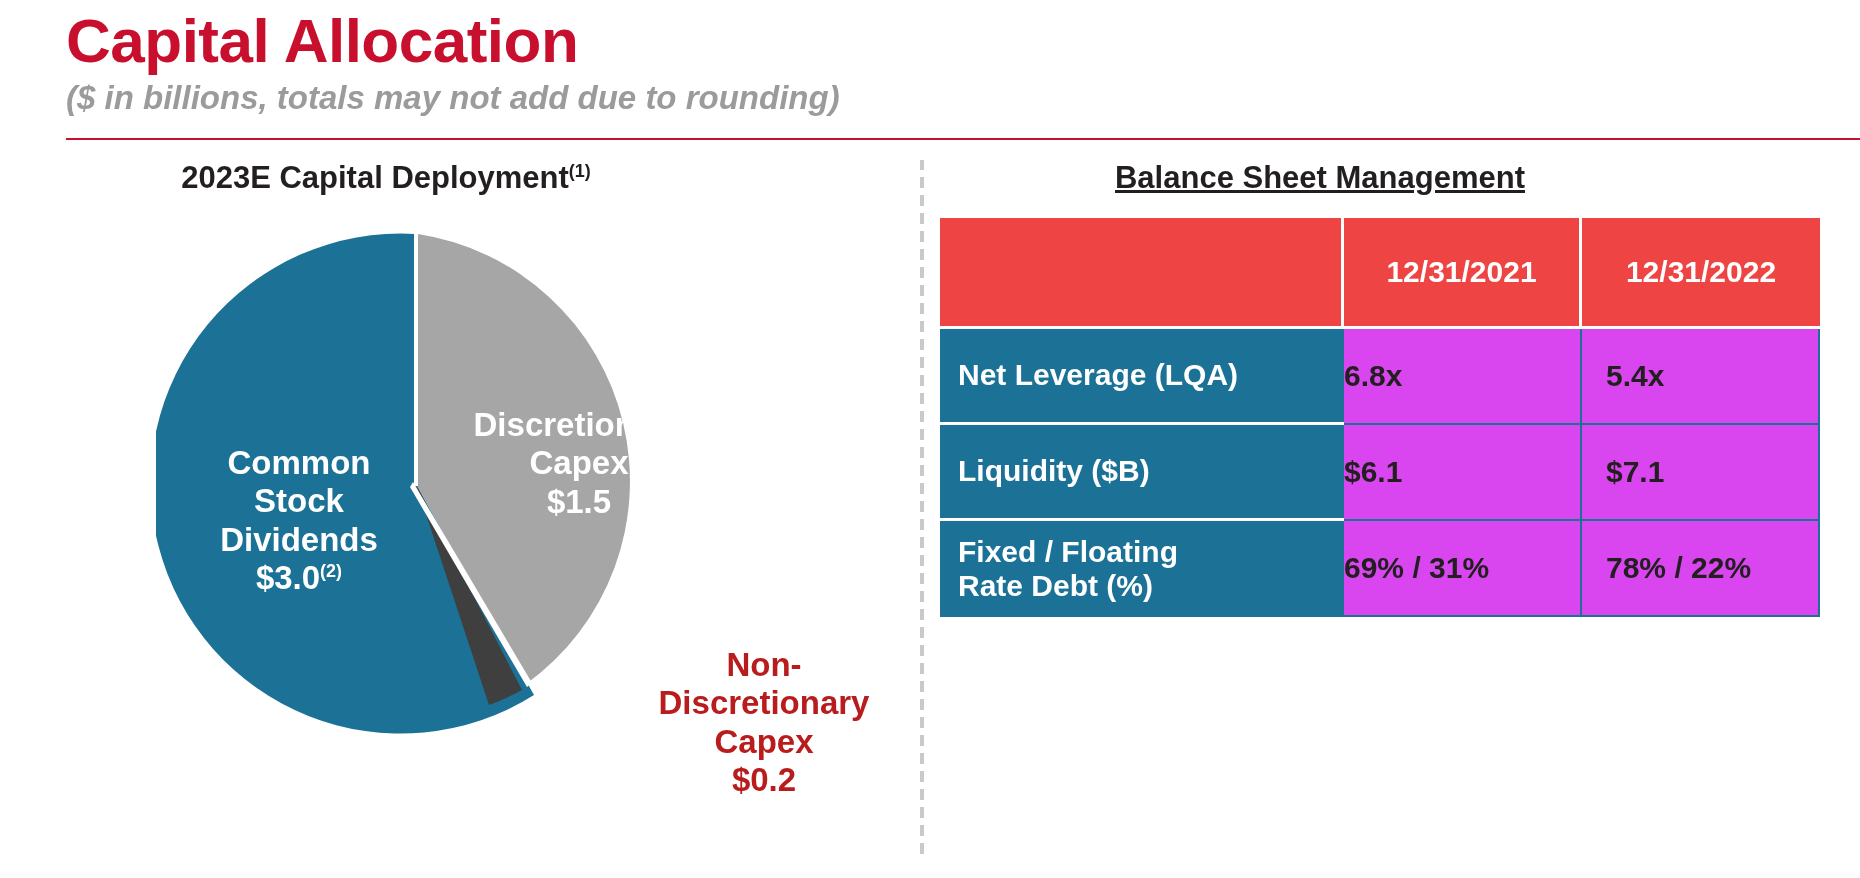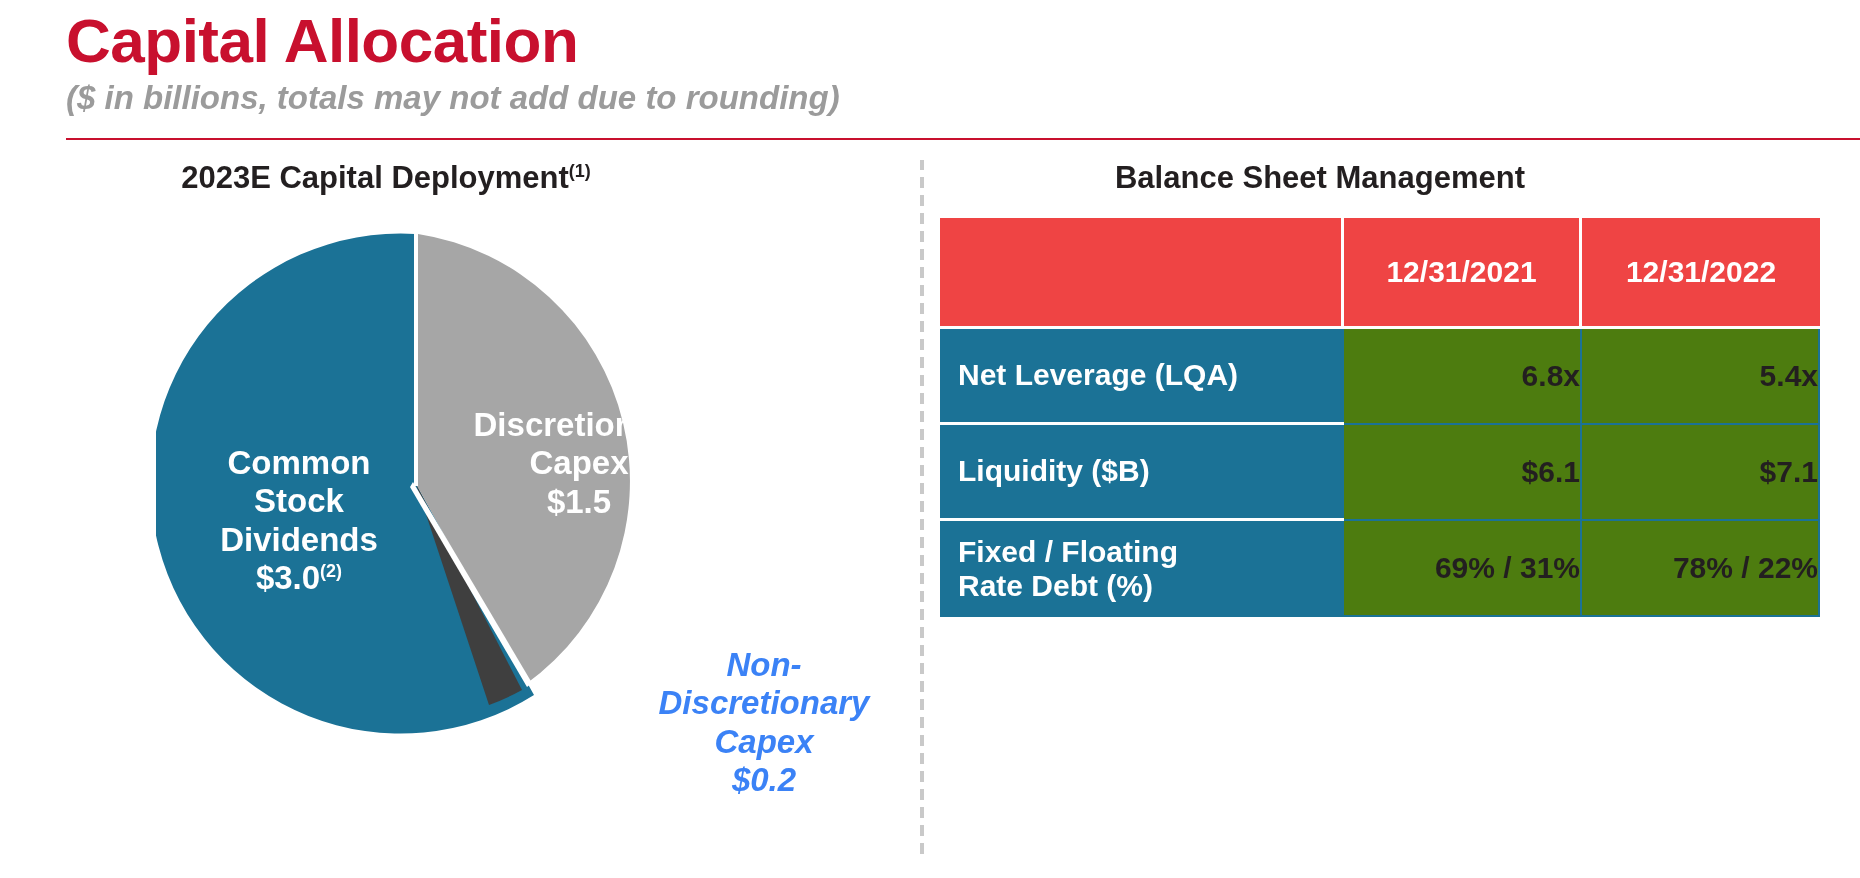--- a/index.html
+++ b/index.html
@@ -67,21 +67,21 @@
   }
   .panel-heading {
     font-size: 31px;
     font-weight: bold;
     color: #231f20;
     text-align: center;
     margin: 0;
     padding: 0;
   }
   #left-panel .panel-heading { width: 700px; margin-left: 10px; }
-  #right-panel .panel-heading { width: 780px; margin-left: 0px; }
+  #right-panel .panel-heading { width: 780px; margin-left: 0px; text-decoration: underline; }
 
   .sup { font-size: 18px; vertical-align: super; }
 
   
   #panel-divider {
     position: absolute;
     left: 920px;
     top: 160px;
     width: 4px;
     height: 700px;
@@ -120,26 +120,25 @@
   #label-discretionary {
     left: 418px;
     top: 192px;
     width: 270px;
   }
   #label-non-discretionary {
     position: absolute;
     left: 608px;
     top: 432px;
     width: 260px;
-    color: #3b82f6;
+    color: #b91c1c;
     font-weight: bold;
     font-size: 33px;
     line-height: 1.16;
     text-align: center;
-    font-style: italic;
   }
 
   
   #bs-table {
     margin-top: 22px;
     margin-left: 10px;
     border-collapse: separate;
     border-spacing: 0;
     width: 880px;
     table-layout: fixed;
@@ -168,23 +167,23 @@
     background: #1b7296;
     color: #ffffff;
     text-align: left;
     padding: 0 0 0 18px;
     border-bottom: 3px solid #ffffff;
     line-height: 1.15;
   }
   #bs-table tbody tr:last-child th { border-bottom: none; }
 
   #bs-table tbody td {
-    background: #4d7c0f;
+    background: #d946ef;
     color: #231f20;
-    text-align: right;
+    text-align: left;
     border-bottom: 2px solid #1b7296;
     border-right: 2px solid #1b7296;
     line-height: 1.15;
     margin-left: 19px;
   }
   #bs-table tbody td.last-col { border-right: 2px solid #1b7296; padding-left: 24px; }
   #bs-table tbody tr:first-child td { border-top: none; }
 
   .row-h1 { height: 96px; }
   .row-h2 { height: 96px; }

